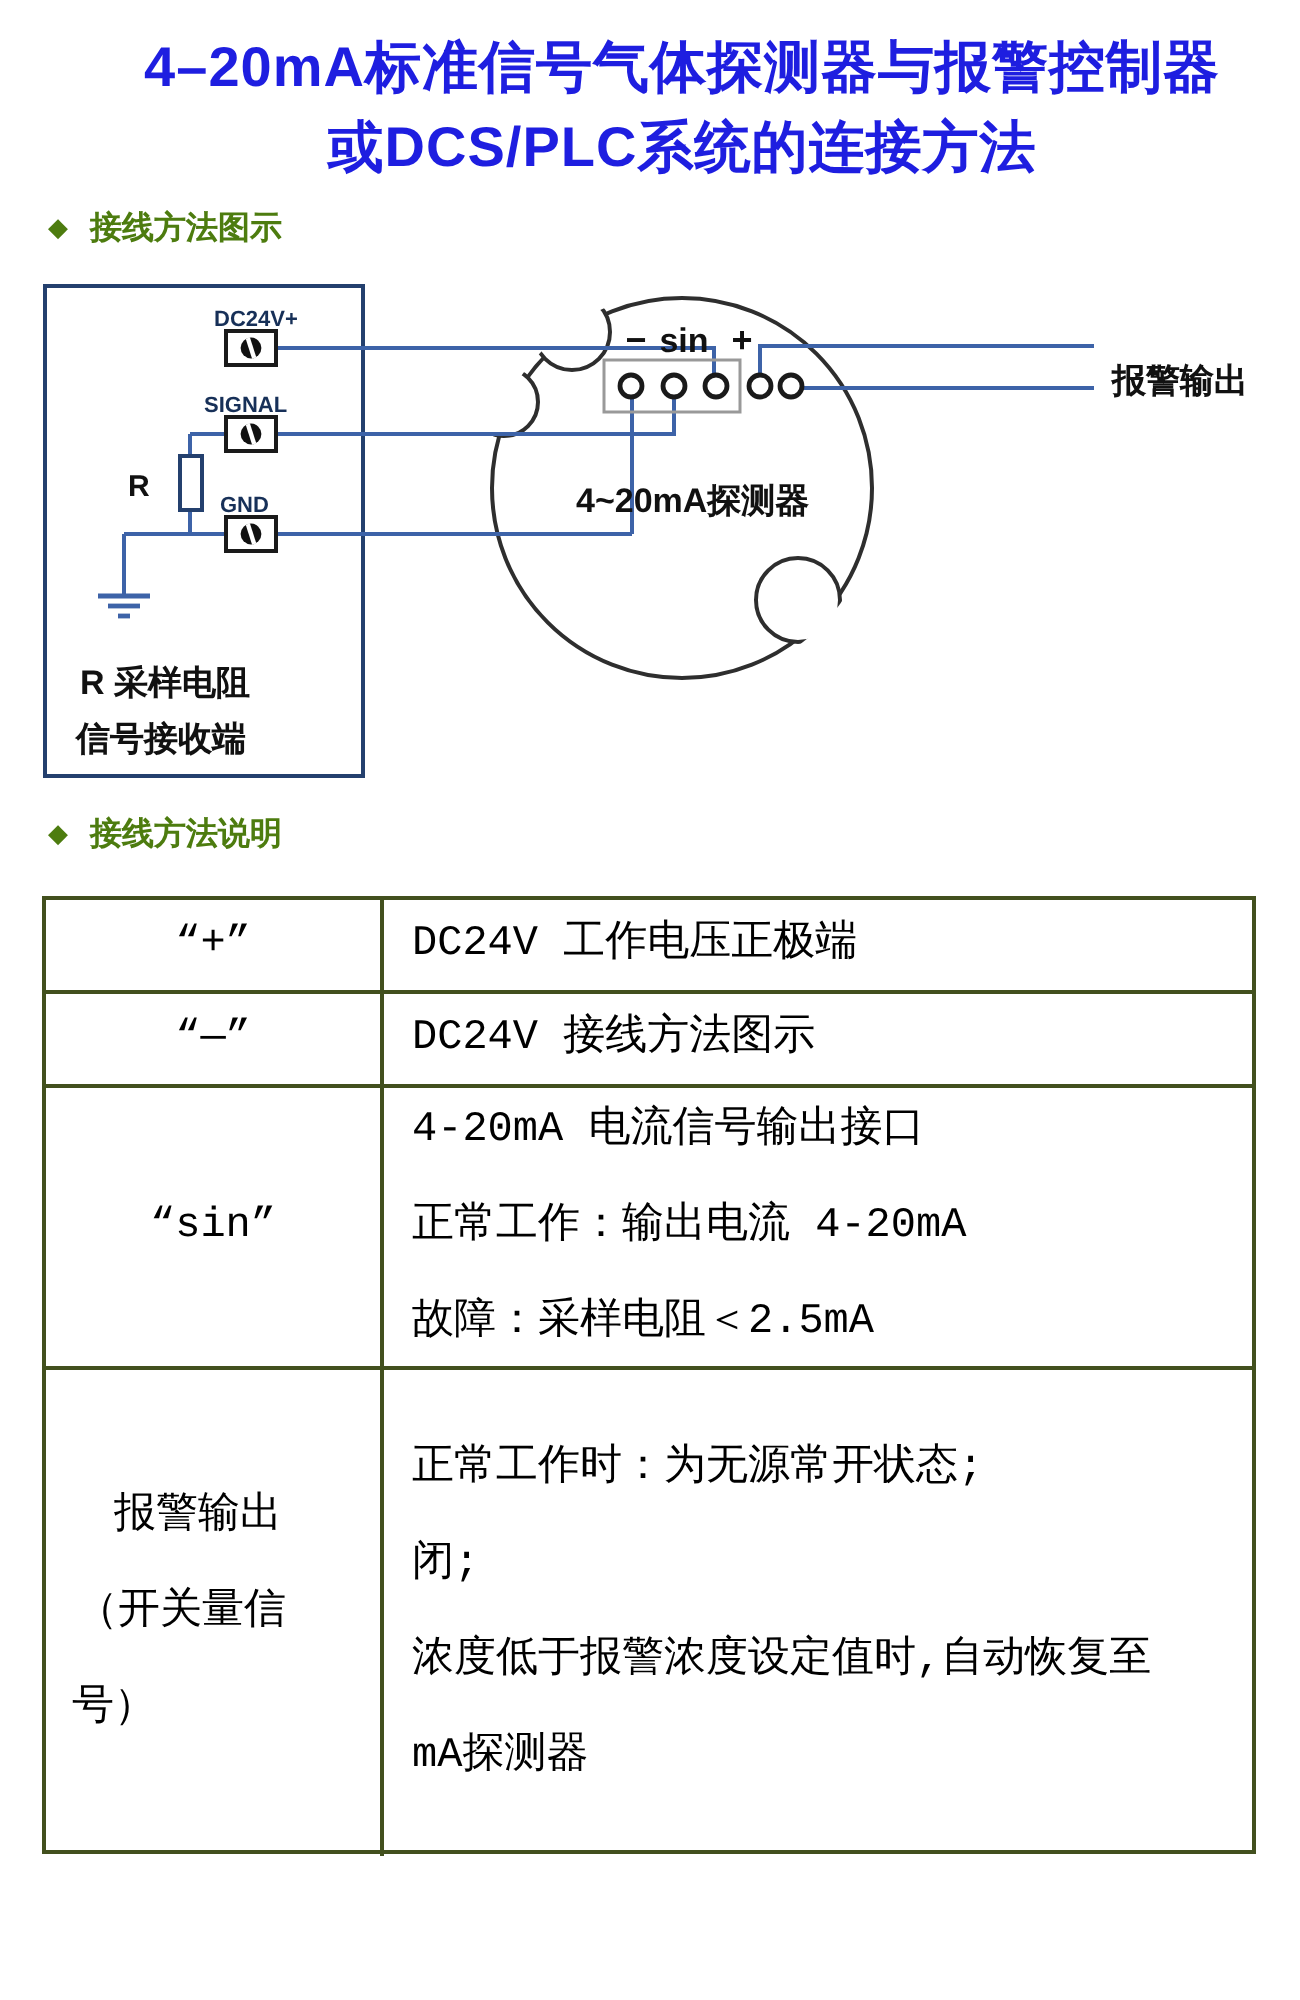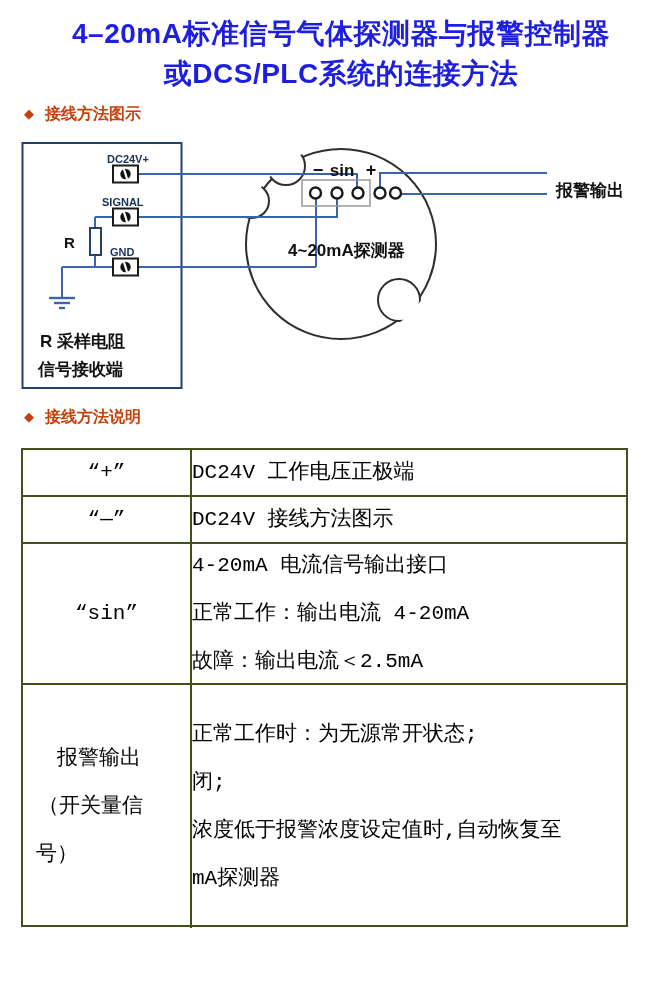--- a/index.html
+++ b/index.html
@@ -2,42 +2,42 @@
 <html><head>
 <meta charset="utf-8">
 <style>
   html,body{margin:0;padding:0;background:#ffffff;}
   #page{position:relative;width:650px;height:1000px;background:#ffffff;overflow:hidden;
         font-family:"Liberation Sans","DejaVu Sans",sans-serif;}
   
   .title{position:absolute;top:14px;left:0;width:650px;text-align:center;
          color:#1e1ee0;font-weight:bold;font-size:28px;line-height:40px;letter-spacing:0.5px;padding-left:16px;}
   
-  .sec-heading{position:absolute;left:24px;font-size:16px;font-weight:bold;color:#c2410c;}
+  .sec-heading{position:absolute;left:24px;font-size:16px;font-weight:bold;color:#4d7c0f;}
   .sec-heading .bullet{font-size:13px;margin-right:11px;position:relative;top:-1px;}
   #heading-diagram{top:104px;}
   #heading-table{top:407px;}
   
   #diagram-svg{position:absolute;top:130px;left:0;}
   .svg-label{font-family:"Liberation Sans","DejaVu Sans",sans-serif;font-weight:bold;}
   
   .spec-table{position:absolute;left:21px;top:448px;width:607px;height:479px;
               border:2px solid #42501e;box-sizing:border-box;
               font-family:"Liberation Mono","DejaVu Serif",serif;
               font-size:21px;color:#000;}
   .t-row{display:flex;box-sizing:border-box;border-bottom:2px solid #42501e;}
   .t-row:last-child{border-bottom:none;}
   .row-1,.row-2{height:47px;}
   .row-3{height:141px;}
   .row-4{height:243px;}
   .cell{box-sizing:border-box;}
   .cell-term{width:169px;border-right:2px solid #42501e;display:flex;flex-direction:column;
              justify-content:center;align-items:center;}
   .cell-desc{flex:1;display:flex;flex-direction:column;justify-content:center;
-             border-radius:13px;}
+             padding-left:14px;border-radius:13px;}
   .cell-desc .tline{line-height:48px;white-space:nowrap;}
   .cell-term.term-multiline{align-items:stretch;}
   .cell-term.term-multiline .tline{line-height:48px;text-align:left;}
   .cell-term.term-multiline .tline:nth-child(1){padding-left:34px;}
   .cell-term.term-multiline .tline:nth-child(2){padding-left:15px;}
   .cell-term.term-multiline .tline:nth-child(3){padding-left:13px;}
 </style>
 </head>
 <body>
 
@@ -142,21 +142,21 @@
         <div class="tline">DC24V 接线方法图示</div>
       </div>
     </div>
     <div class="t-row row-3">
       <div class="cell cell-term">
         <div class="tline">“sin”</div>
       </div>
       <div class="cell cell-desc">
         <div class="tline">4-20mA 电流信号输出接口</div>
         <div class="tline">正常工作：输出电流 4-20mA</div>
-        <div class="tline">故障：输出电流＜2.5mA</div>
+        <div class="tline">故障：采样电阻＜2.5mA</div>
       </div>
     </div>
     <div class="t-row row-4">
       <div class="cell cell-term term-multiline">
         <div class="tline">报警输出</div>
         <div class="tline">（开关量信</div>
         <div class="tline">号）</div>
       </div>
       <div class="cell cell-desc">
         <div class="tline">正常工作时：为无源常开状态;</div>

